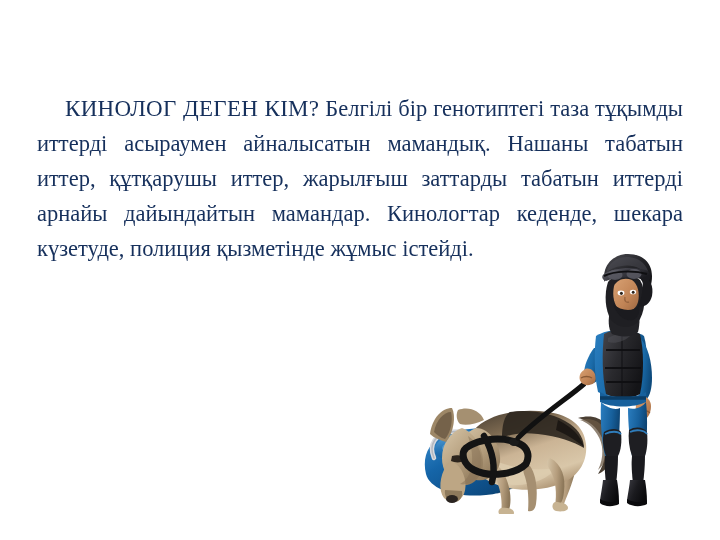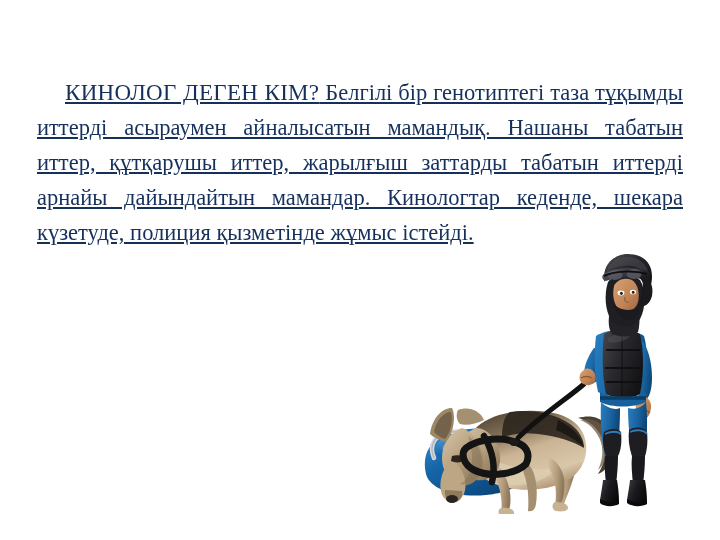--- a/index.html
+++ b/index.html
@@ -20,32 +20,31 @@
     left: 0; top: 0;
     width: 720px;
     height: 540px;
     background: #ffffff;
   }
 
   
   #body-text {
     position: absolute;
     left: 37px;
-    top: 52px;
+    top: 68px;
     width: 646px;
     color: #16305c;
     font-size: 22.5px;
     line-height: 35px;
     text-align: justify;
     text-justify: inter-word;
     text-indent: 28px;
     -webkit-hyphens: none;
     hyphens: none;
     word-spacing: 0px;
-    text-decoration: underline;
   }
   #body-text .headline {
     font-size: 23px;
     letter-spacing: 0.3px;
   }
 
   
   #illustration {
     position: absolute;
     left: 418px;

